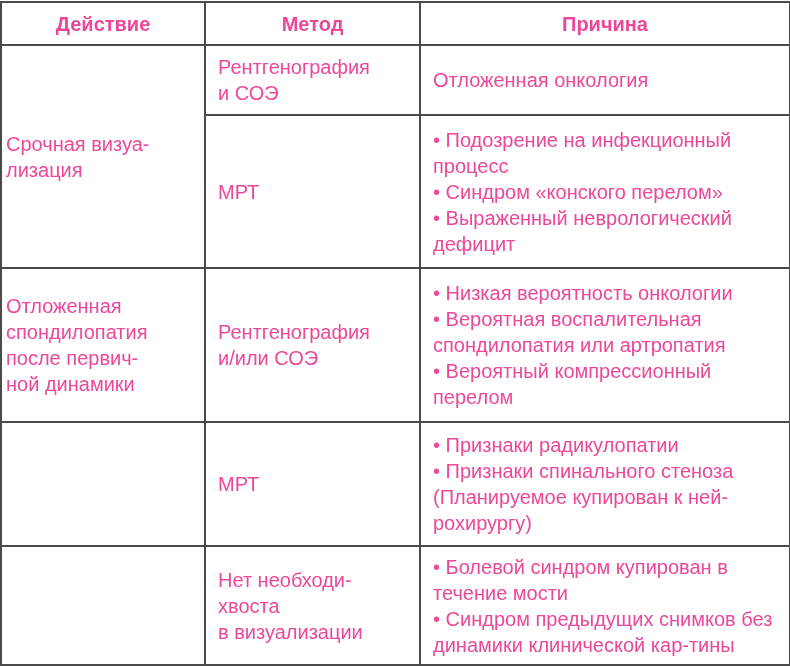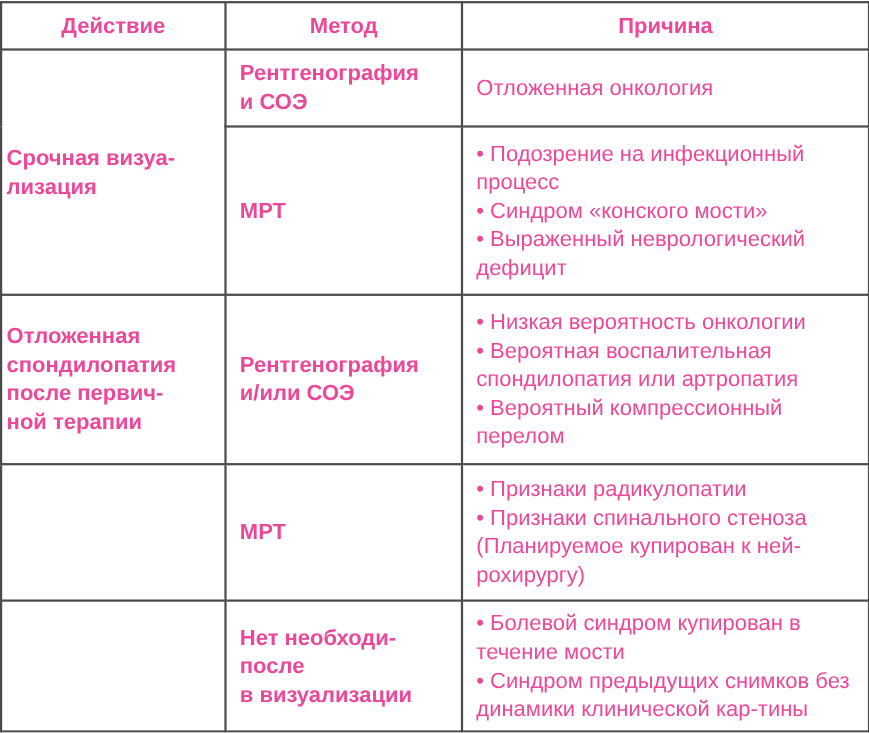--- a/index.html
+++ b/index.html
@@ -13,21 +13,21 @@
     color: #ec4899;
   }
   td, th {
     border: 2px solid #4a4a4a;
     vertical-align: middle;
     padding: 0 14px;
     font-size: 20px;
     line-height: 26px;
   }
   th { font-weight: bold; text-align: center; height: 39px; font-size: 20px; }
-  .action, .method { font-weight: bold; margin-left: 15px; }
+  .action, .method { font-weight: normal; margin-left: 15px; }
   .action { padding-left: 4px; vertical-align: middle; }
   .method { padding-left: 12px; }
   .reason { padding-left: 12px; padding-right: 8px; }
   .reason div { white-space: normal; }
   .bullet::before { content: "• "; }
 </style>
 </head>
 <body>
 
 <table>
@@ -54,31 +54,31 @@
     </td>
     <td class="reason">
       <div>Отложенная онкология</div>
     </td>
   </tr>
 
   <tr style="height:146px">
     <td class="method">МРТ</td>
     <td class="reason">
       <div class="bullet">Подозрение на инфекционный процесс</div>
-      <div class="bullet">Синдром «конского мости»</div>
+      <div class="bullet">Синдром «конского перелом»</div>
       <div class="bullet">Выраженный неврологический дефицит</div>
     </td>
   </tr>
 
   <tr style="height:146px">
     <td class="action">
       <div>Отложенная</div>
       <div>спондилопатия</div>
       <div>после первич-</div>
-      <div>ной терапии</div>
+      <div>ной динамики</div>
     </td>
     <td class="method">
       <div>Рентгенография</div>
       <div>и/или СОЭ</div>
     </td>
     <td class="reason">
       <div class="bullet">Низкая вероятность онкологии</div>
       <div class="bullet">Вероятная воспалительная спондилопатия  или артропатия</div>
       <div class="bullet">Вероятный компрессионный перелом</div>
     </td>
@@ -91,21 +91,21 @@
       <div class="bullet">Признаки радикулопатии</div>
       <div class="bullet">Признаки спинального стеноза</div>
       <div>(Планируемое купирован к ней-рохирургу)</div>
     </td>
   </tr>
 
   <tr style="height:113px">
     <td class="action"></td>
     <td class="method">
       <div>Нет необходи-</div>
-      <div>после</div>
+      <div>хвоста</div>
       <div>в визуализации</div>
     </td>
     <td class="reason">
       <div class="bullet">Болевой синдром купирован в течение мости</div>
       <div class="bullet">Синдром предыдущих снимков без динамики клинической кар-тины</div>
     </td>
   </tr>
 </tbody>
   </table>
 

